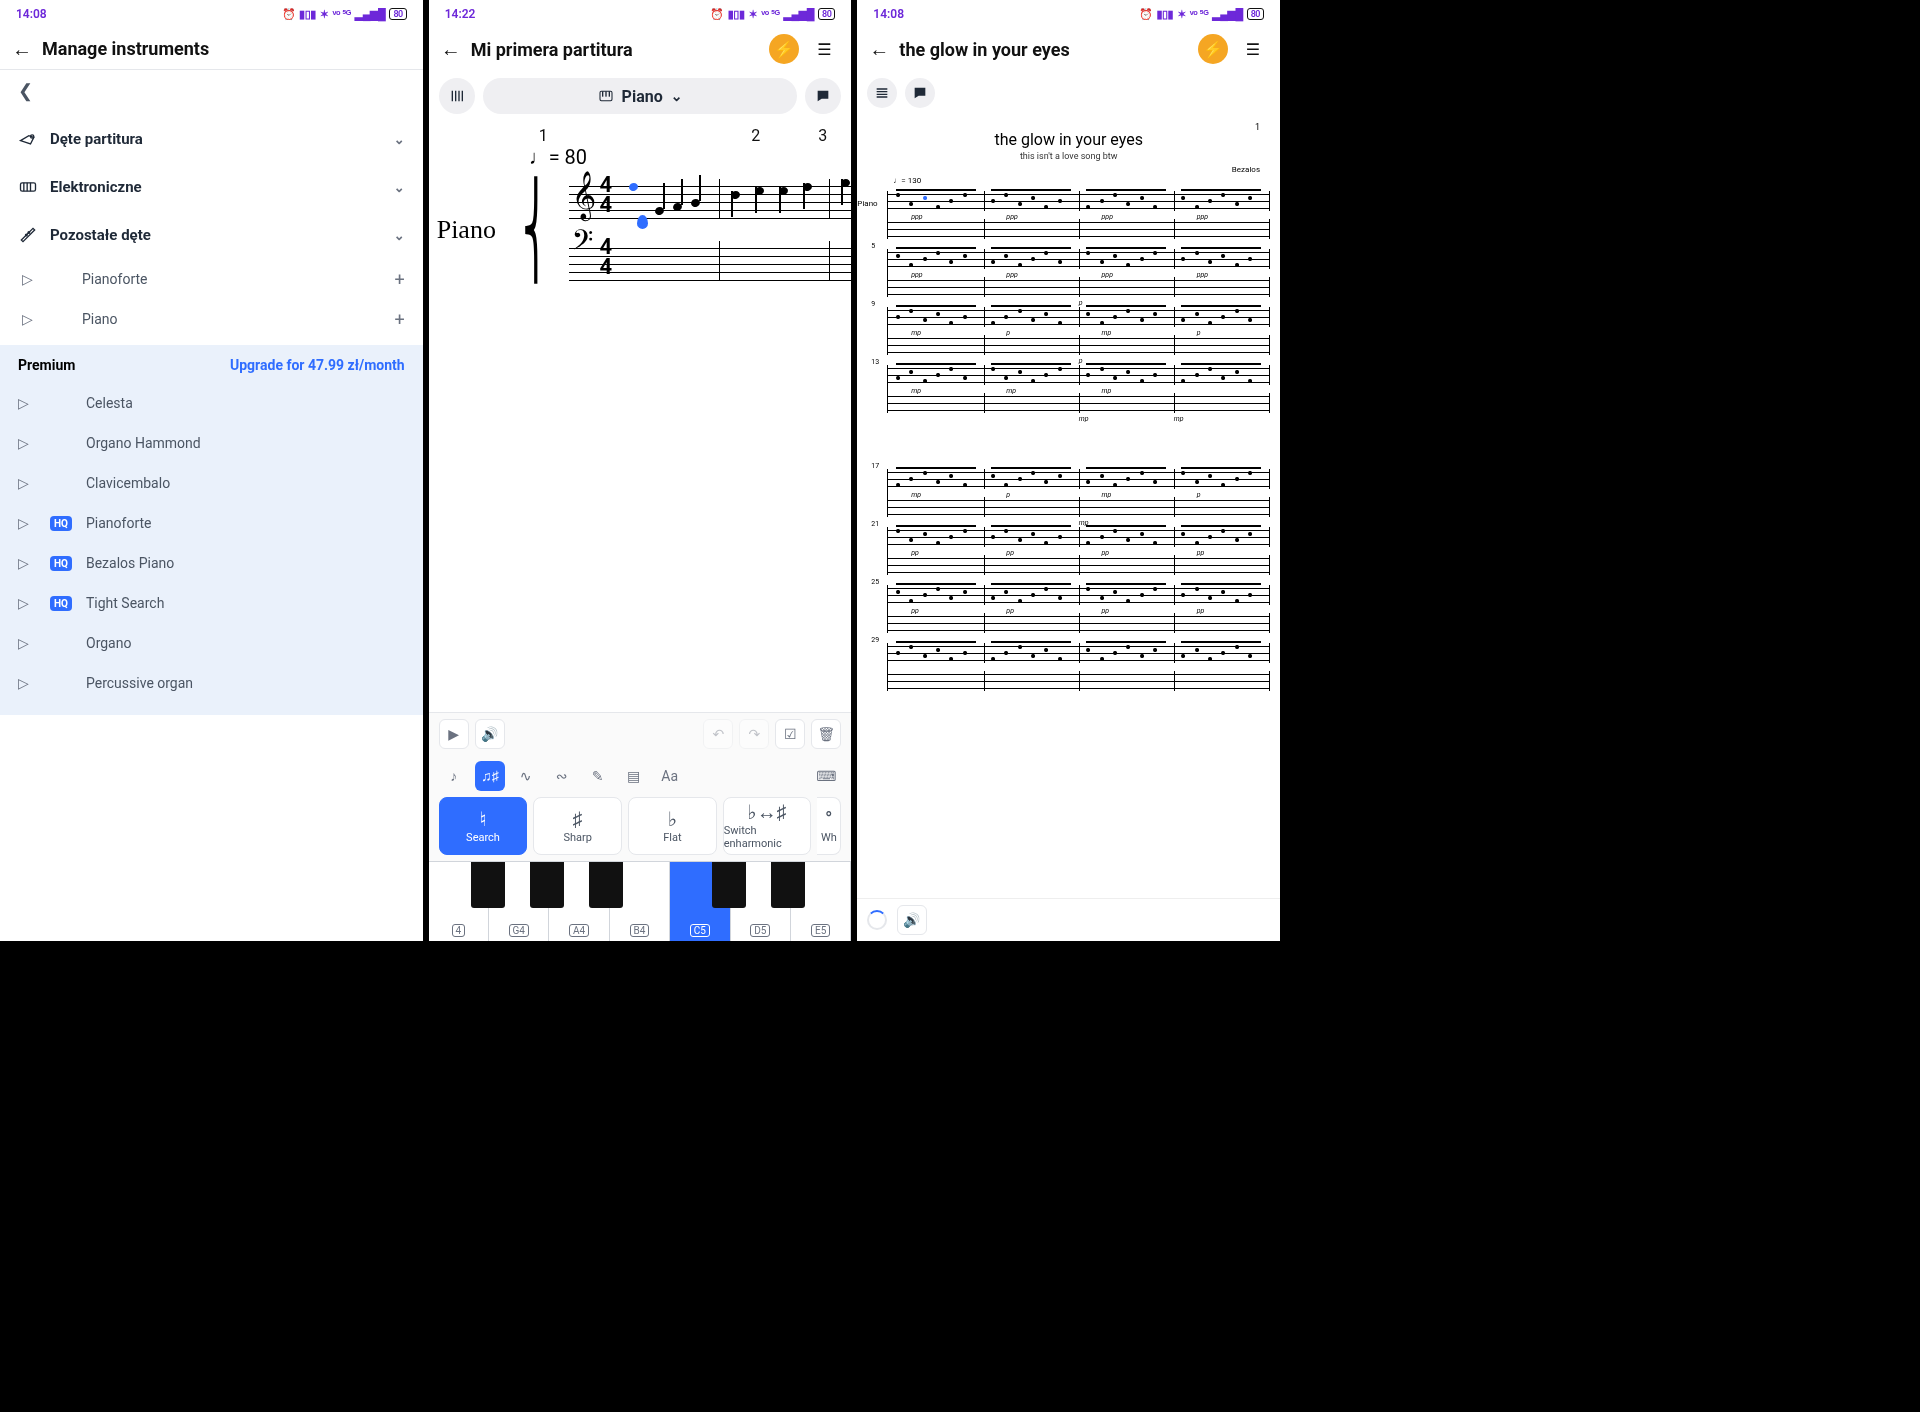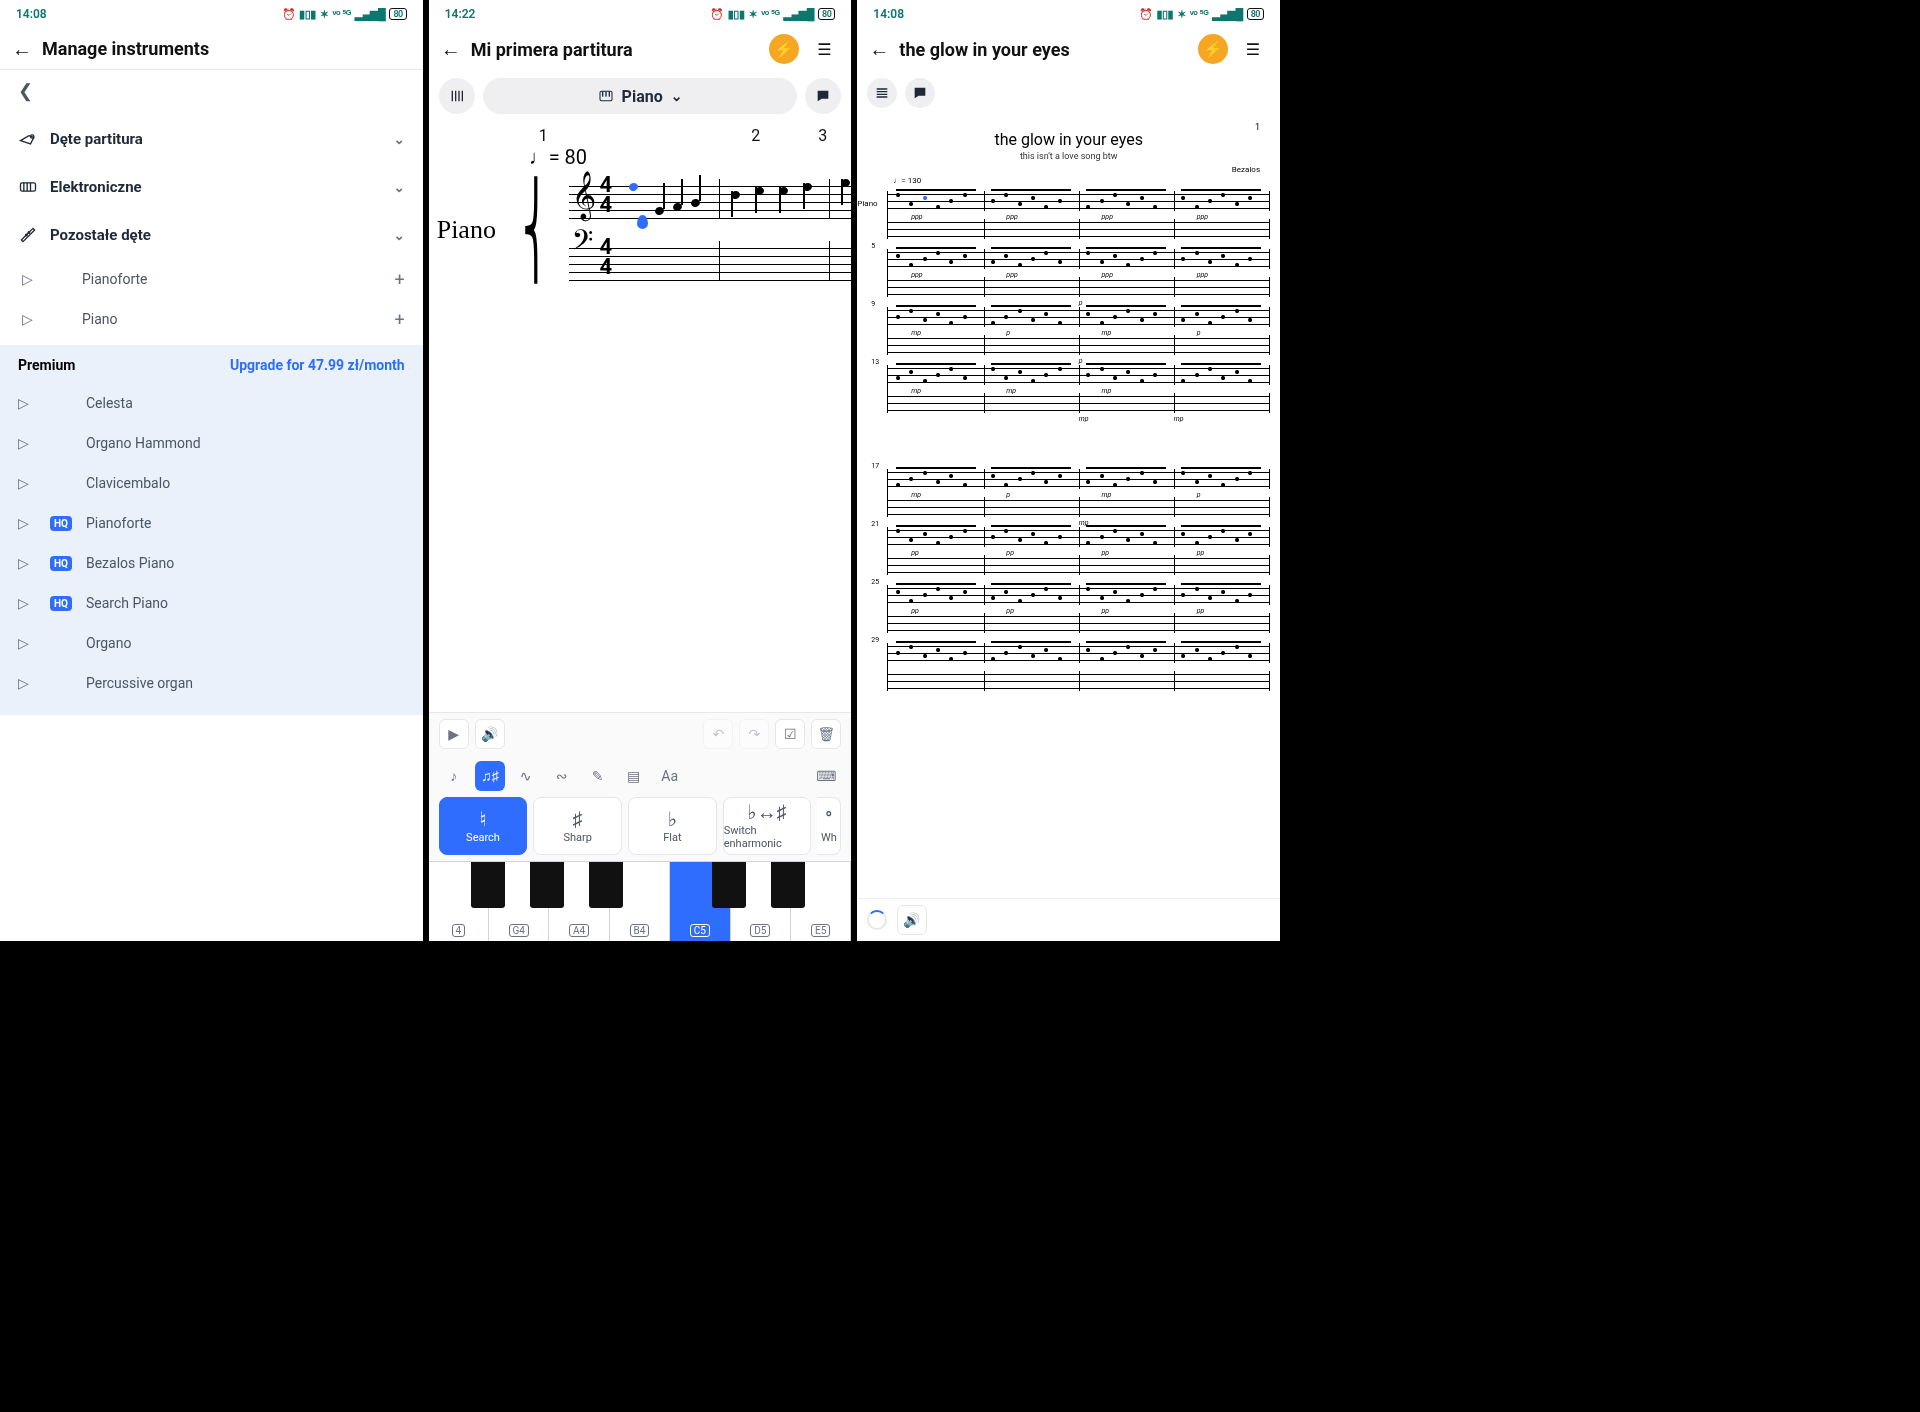--- a/index.html
+++ b/index.html
@@ -1,21 +1,21 @@
 <!DOCTYPE html>
 <html><head>
 <meta charset="utf-8">
 <style>
 *{box-sizing:border-box;margin:0;padding:0;font-family:-apple-system,BlinkMacSystemFont,"Segoe UI",Roboto,sans-serif}
 body{background:#000;display:flex;width:1280px;height:941px;overflow:hidden}
 .screen{background:#fff;flex:1;display:flex;flex-direction:column;position:relative;overflow:hidden}
 .screen+.screen{border-left:6px solid #000}
 
 
-.status{height:28px;display:flex;align-items:center;justify-content:space-between;padding:0 16px;font-size:12px;font-weight:600;color:#0f766e}
+.status{height:28px;display:flex;align-items:center;justify-content:space-between;padding:0 16px;font-size:12px;font-weight:600;color:#6d28d9}
 .status .right{display:flex;align-items:center;gap:4px;font-size:10px;letter-spacing:-.5px}
 .status .right span{font-size:11px}
 
 
 .hdr{height:42px;display:flex;align-items:center;padding:0 12px;gap:10px;border-bottom:1px solid #e5e7eb}
 .hdr.noborder{border-bottom:none}
 .hdr .title{font-size:18px;font-weight:700;color:#111;flex:1;white-space:nowrap;overflow:hidden;text-overflow:ellipsis}
 .iconbtn{width:30px;height:30px;border-radius:50%;display:flex;align-items:center;justify-content:center;color:#111;cursor:pointer}
 .iconbtn.grey{background:#efeff2}
 .iconbtn.orange{background:#f5a623;color:#fff}
@@ -202,21 +202,21 @@
           <span class="name">Pianoforte</span>
         </div>
         <div class="item">
           <span class="play">▷</span>
           <span class="hq">HQ</span>
           <span class="name">Bezalos Piano</span>
         </div>
         <div class="item">
           <span class="play">▷</span>
           <span class="hq">HQ</span>
-          <span class="name">Search Piano</span>
+          <span class="name">Tight Search</span>
         </div>
         <div class="item">
           <span class="play">▷</span>
           <span style="width:22px"></span>
           <span class="name">Organo</span>
         </div>
         <div class="item">
           <span class="play">▷</span>
           <span style="width:22px"></span>
           <span class="name">Percussive organ</span>

